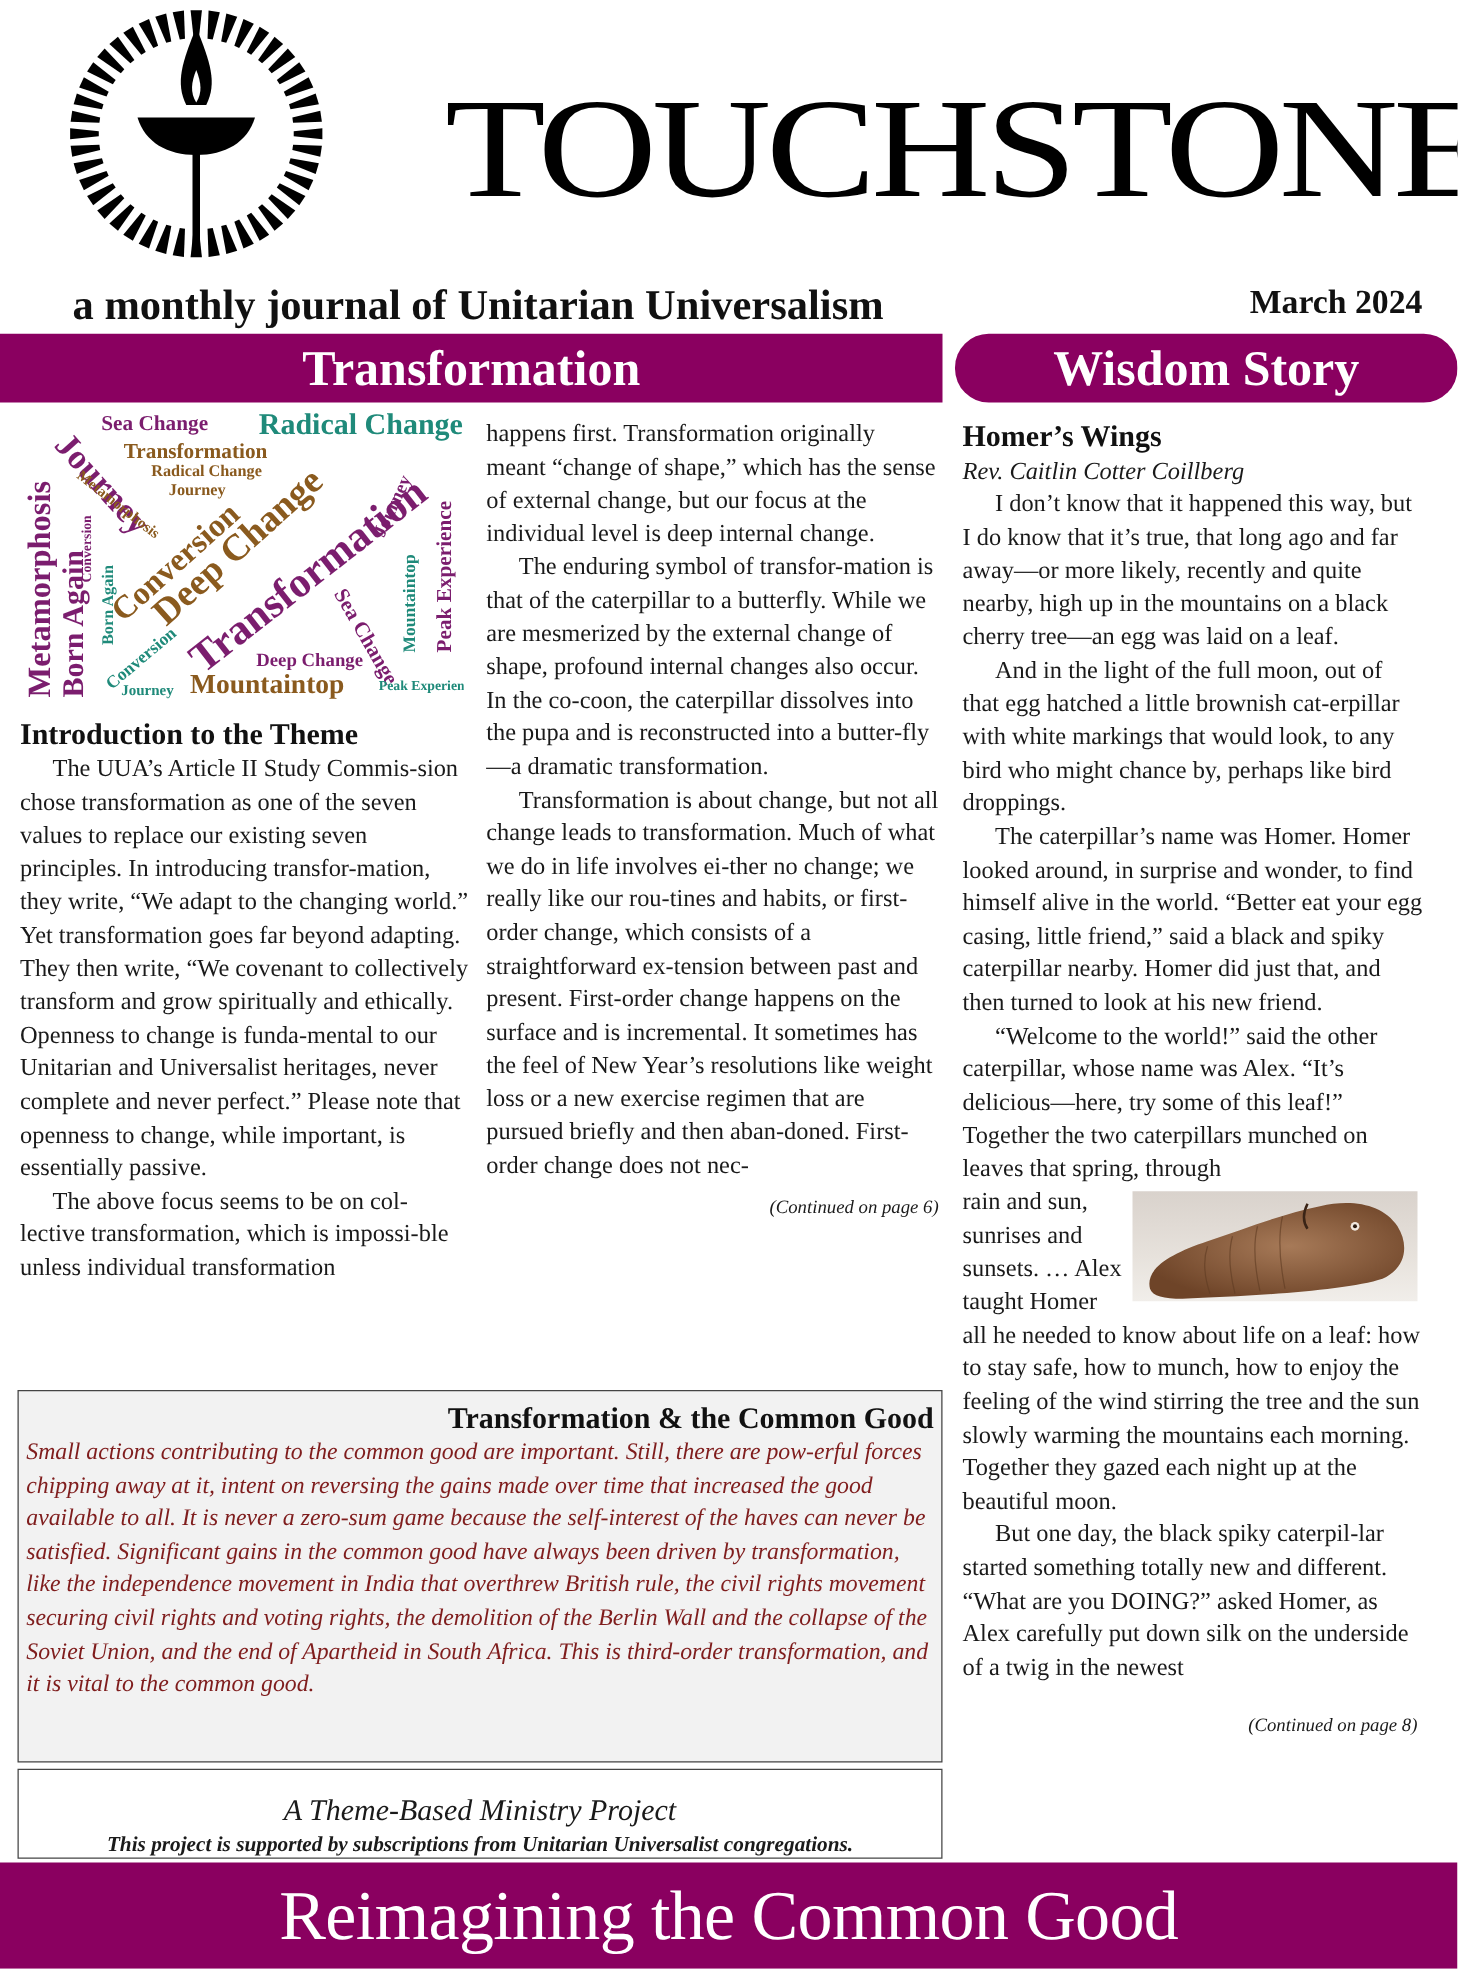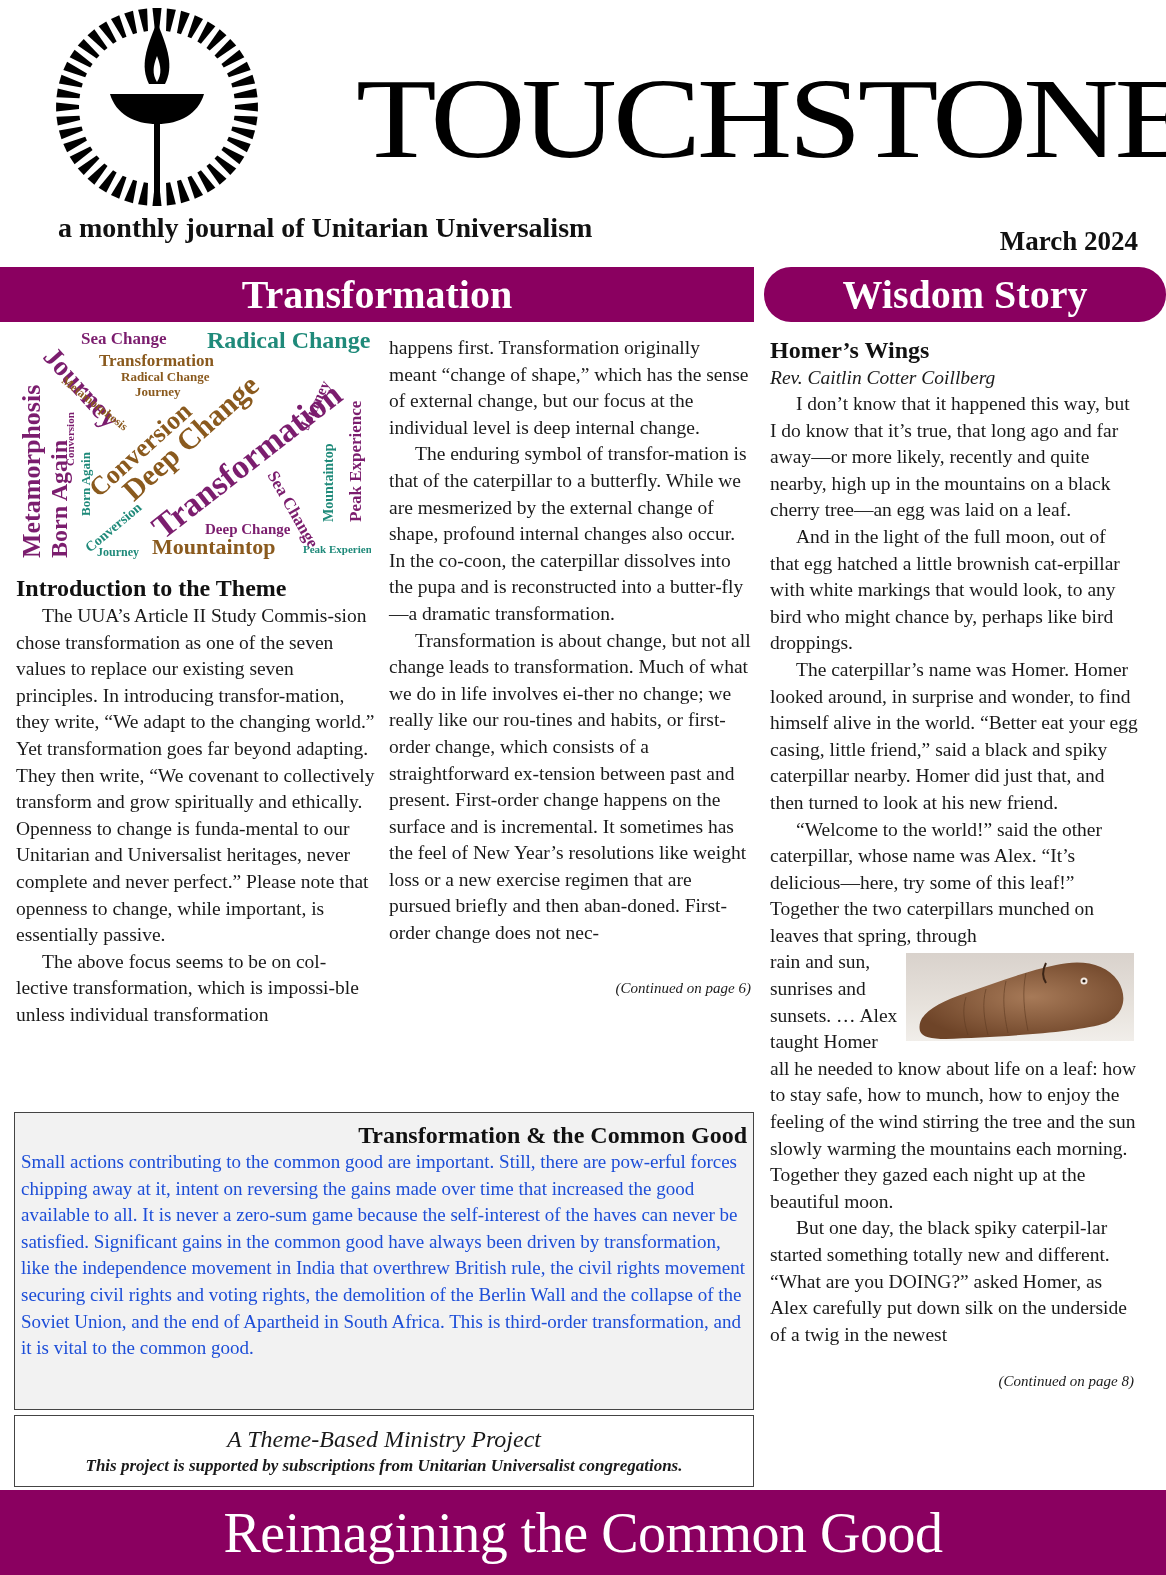--- a/index.html
+++ b/index.html
@@ -7,22 +7,22 @@
   body { position: relative; font-family: "DejaVu Serif", serif; color: #1a1a1a; }
 
   .logo { position: absolute; left: 28px; top: 4px; width: 258px; height: 206px; }
   .masthead-title {
     position: absolute; left: 356px; top: 62px; width: 800px;
     font-family: "Liberation Serif", serif; font-size: 132px; line-height: 1;
     letter-spacing: -4px; color: #000; white-space: nowrap;
     transform: scaleY(0.86); transform-origin: top left;
   }
   .tagline {
-    position: absolute; left: 58px; top: 212px;
-    font-family: "Liberation Serif", serif; font-weight: bold; font-size: 28px; color: #111;
+    position: absolute; left: 58px; top: 226px;
+    font-family: "Liberation Serif", serif; font-weight: bold; font-size: 34px; color: #111;
   }
   .issue-date {
     position: absolute; right: 28px; top: 226px;
     font-family: "Liberation Serif", serif; font-weight: bold; font-size: 27px; color: #111; text-align: center;
   }
 
   .band {
     position: absolute; background: #8a0060; color: #fff;
     font-family: "Liberation Serif", serif; font-weight: bold;
     display: flex; align-items: center; justify-content: center;
@@ -50,28 +50,28 @@
     background: linear-gradient(180deg, #d9d2cc 0%, #e7e2dc 60%, #f1eeea 100%);
     position: relative; overflow: hidden;
   }
 
   .callout {
     position: absolute; left: 14px; top: 1112px; width: 740px; height: 298px;
     border: 1.5px solid #444; background: #f2f2f2; padding: 8px 6px;
     font-family: "Liberation Serif", serif;
   }
   .callout h2 { font-size: 24px; font-weight: bold; text-align: right; line-height: 28px; color: #111; }
-  .callout p { font-size: 19px; line-height: 26.6px; color: #1d4ed8; }
+  .callout p { font-size: 19px; line-height: 26.6px; color: #7f1d1d; font-style: italic; }
 
   .project-box {
     position: absolute; left: 14px; top: 1415px; width: 740px; height: 72px;
     border: 1.5px solid #444; background: #fff; text-align: center;
     font-family: "Liberation Serif", serif; font-style: italic;
   }
-  .project-box .t1 { font-size: 24px; line-height: 30px; margin-top: 8px; }
+  .project-box .t1 { font-size: 24px; line-height: 30px; margin-top: 18px; }
   .project-box .t2 { font-size: 17px; font-weight: bold; line-height: 24px; }
 </style>
 </head>
 <body>
 
 <svg class="logo" viewBox="0 0 258 206">
   <g id="rays">
       <polygon points="206.97157072714128,100.9363707522799 229.8977547556321,98.5474031065524 229.8977547556321,107.4525968934476 206.97157072714128,105.0636292477201" fill="#000"></polygon>
       <polygon points="206.47761119821246,111.83195677090221 229.51736375475537,112.66478681999479 228.2241584347816,121.47933857436854 205.87825392750776,115.91720572587415" fill="#000"></polygon>
       <polygon points="204.40643093226865,122.54774961892909 227.09072909597222,126.58542334472575 224.53064438704322,135.1298942119272 203.21991757648715,126.5078251455947" fill="#000"></polygon>
@@ -164,21 +164,21 @@
 <div class="col col-a">
   <div class="section-head">Introduction to the Theme</div>
   <p>The UUA’s Article II Study Commis-sion chose transformation as one of the seven values to replace our existing seven principles. In introducing transfor-mation, they write, “We adapt to the changing world.” Yet transformation goes far beyond adapting. They then write, “We covenant to collectively transform and grow spiritually and ethically. Openness to change is funda-mental to our Unitarian and Universalist heritages, never complete and never perfect.” Please note that openness to change, while important, is essentially passive.</p>
   <p>The above focus seems to be on col-lective transformation, which is impossi-ble unless individual transformation</p>
 </div>
 
 <div class="col col-b">
   <p class="noindent">happens first. Transformation originally meant “change of shape,” which has the sense of external change, but our focus at the individual level is deep internal change.</p>
   <p>The enduring symbol of transfor-mation is that of the caterpillar to a butterfly. While we are mesmerized by the external change of shape, profound internal changes also occur. In the co-coon, the caterpillar dissolves into the pupa and is reconstructed into a butter-fly—a dramatic transformation.</p>
   <p>Transformation is about change, but not all change leads to transformation. Much of what we do in life involves ei-ther no change; we really like our rou-tines and habits, or first-order change, which consists of a straightforward ex-tension between past and present. First-order change happens on the surface and is incremental. It sometimes has the feel of New Year’s resolutions like weight loss or a new exercise regimen that are pursued briefly and then aban-doned. First-order change does not nec-</p>
-  <div class="continued" style="margin-top:28px;">(Continued on page 6)</div>
+  <div class="continued" style="margin-top:6px;">(Continued on page 6)</div>
 </div>
 
 <div class="col col-c">
   <div class="section-head">Homer’s Wings</div>
   <div class="byline">Rev. Caitlin Cotter Coillberg</div>
   <p>I don’t know that it happened this way, but I do know that it’s true, that long ago and far away—or more likely, recently and quite nearby, high up in the mountains on a black cherry tree—an egg was laid on a leaf.</p>
   <p>And in the light of the full moon, out of that egg hatched a little brownish cat-erpillar with white markings that would look, to any bird who might chance by, perhaps like bird droppings.</p>
   <p>The caterpillar’s name was Homer. Homer looked around, in surprise and wonder, to find himself alive in the world. “Better eat your egg casing, little friend,” said a black and spiky caterpillar nearby. Homer did just that, and then turned to look at his new friend.</p>
   <p>“Welcome to the world!” said the other caterpillar, whose name was Alex. “It’s delicious—here, try some of this leaf!” Together the two caterpillars munched on leaves that spring, through</p>
   <div class="caterpillar">

